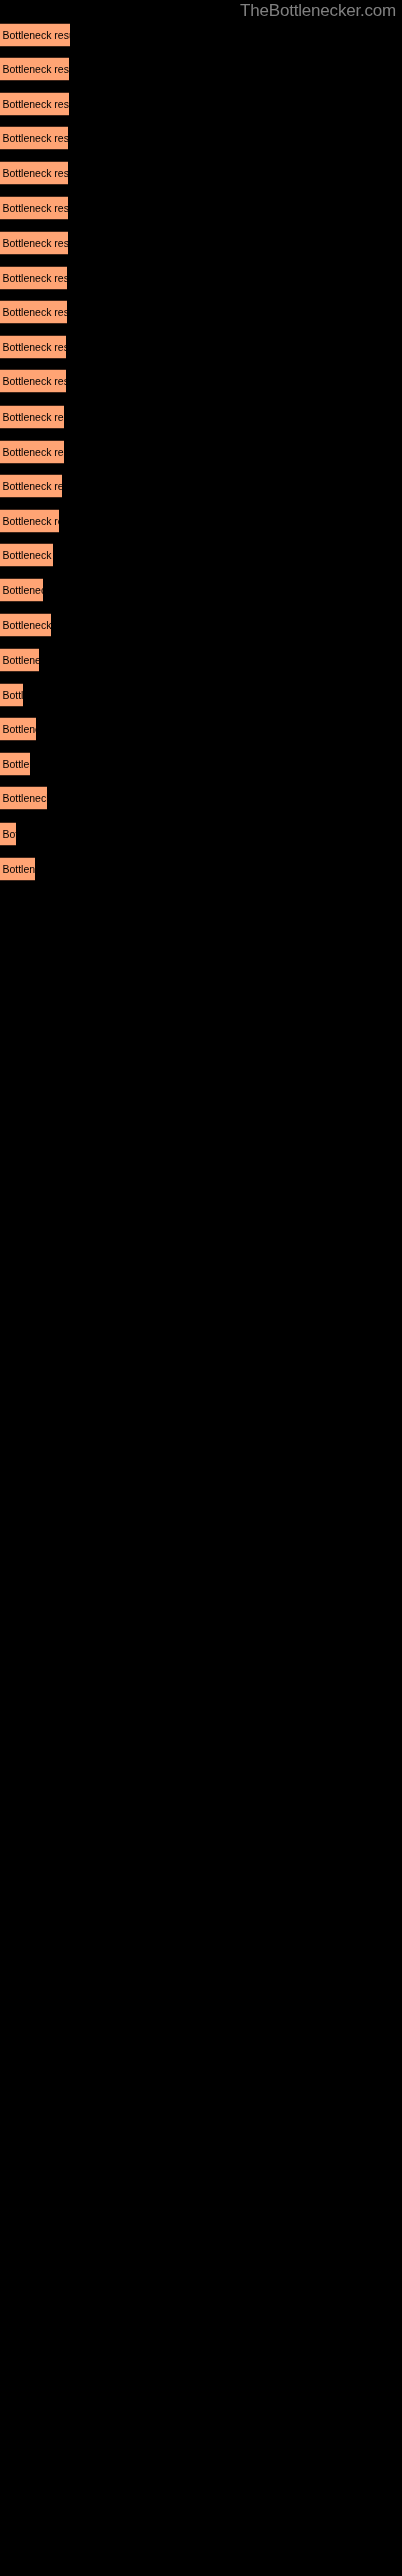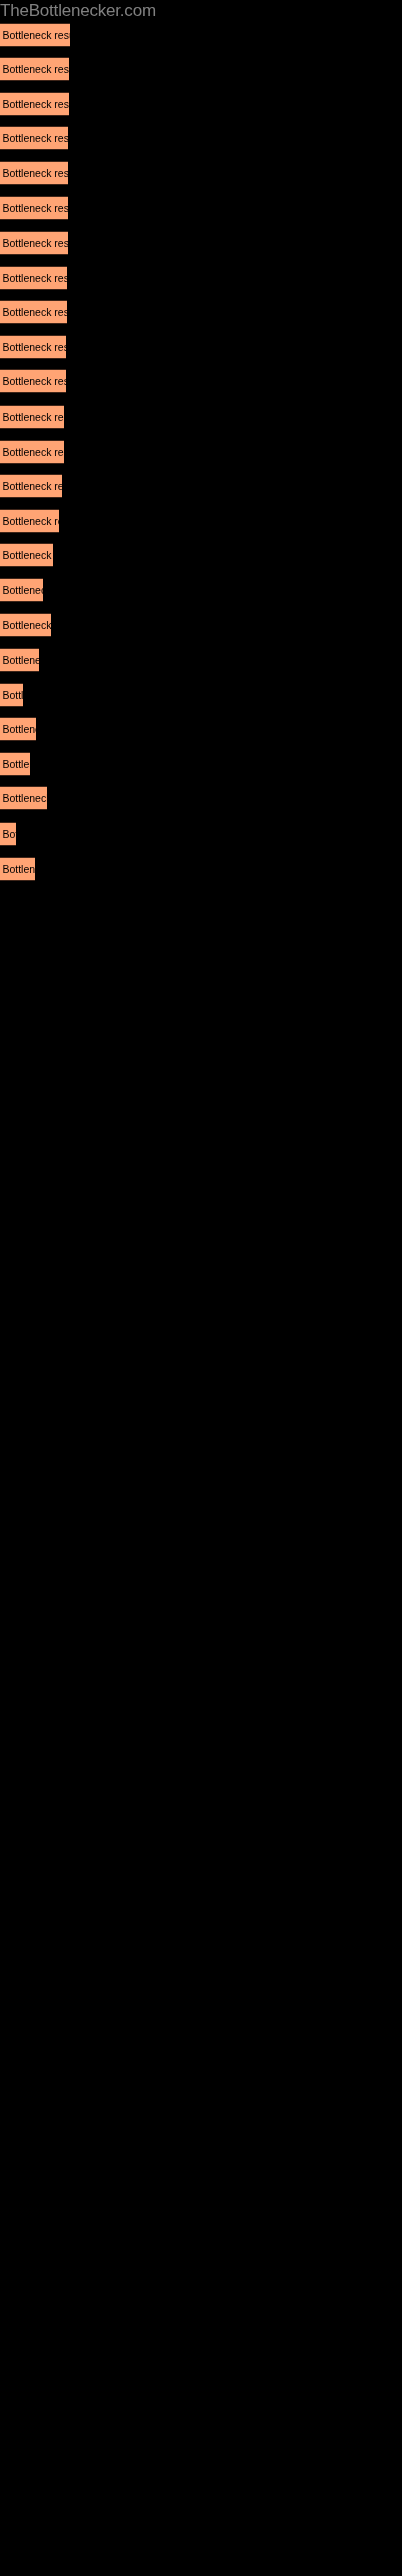--- a/index.html
+++ b/index.html
@@ -15,21 +15,21 @@
     overflow: hidden;
     font-family: "Liberation Sans", sans-serif;
   }
   #site-header {
     position: absolute;
     top: 0px;
     left: 0px;
     width: 396px;
     height: 21px;
     line-height: 21px;
-    text-align: left;
+    text-align: right;
     color: #808080;
     font-size: 17px;
     font-family: "Liberation Sans", sans-serif;
     letter-spacing: -0.2px;
     white-space: nowrap;
   }
   #chart-area {
     position: absolute;
     top: 0px;
     left: 0px;

